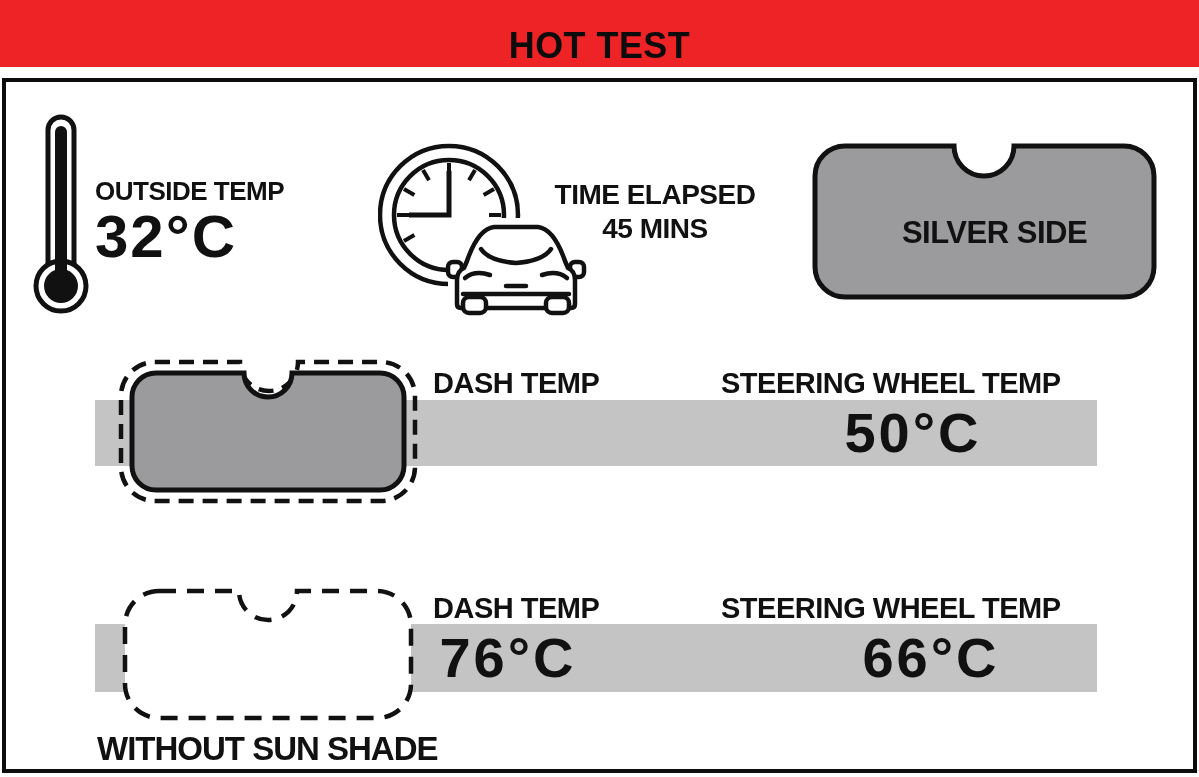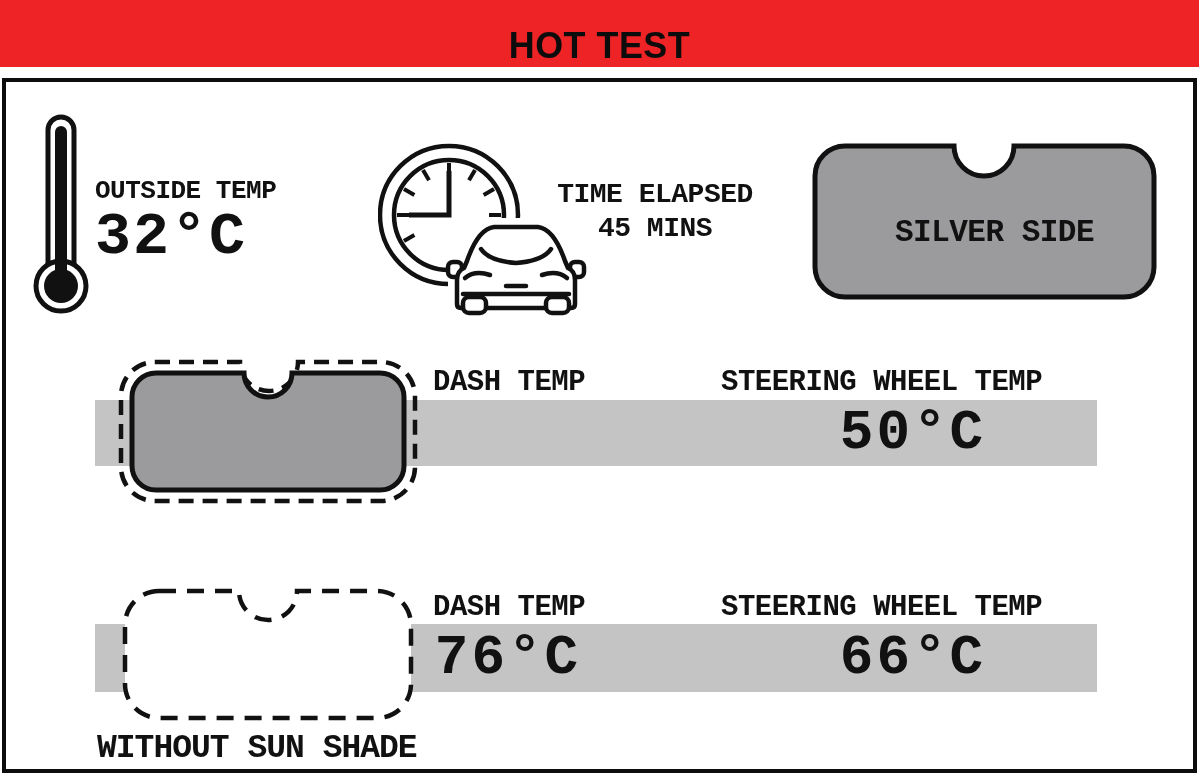--- a/index.html
+++ b/index.html
@@ -11,21 +11,21 @@
   
   #header{
     left:0;top:0;width:1199px;height:67px;
     background:var(--header-red,#EE2326);
     display:flex;align-items:flex-end;justify-content:center;
   }
   #header .title{font-size:37px;letter-spacing:0.5px;color:#0c0c0c;transform:scaleX(0.97);}
   
   #panel{
     left:2px;top:78px;width:1187px;height:687px;
-    border:4px solid #0d0d0d;background:#fff;font-family:Liberation Mono, monospace;
+    border:4px solid #0d0d0d;background:#fff;
   }
   .lbl-sm{font-size:26px;letter-spacing:-0.5px;line-height:30px;white-space:nowrap;}
   .lbl-md{font-size:28px;letter-spacing:-0.5px;line-height:34px;white-space:nowrap;}
   .big-temp{font-size:60px;letter-spacing:2px;line-height:62px;white-space:nowrap;}
   .col-head{font-size:29px;letter-spacing:-0.5px;line-height:32px;text-align:left;white-space:nowrap;}
   .bar{background:var(--bar-gray,#C4C4C4);}
   .bar-temp{font-size:56px;letter-spacing:3px;text-align:center;white-space:nowrap;}
   .shade-label{font-size:33px;letter-spacing:-1px;white-space:nowrap;}
   .silver-text{font-size:31px;letter-spacing:-0.5px;white-space:nowrap;}
   svg{display:block;}
@@ -118,21 +118,21 @@
         <path d="M 38 14 H 126 A 24 24 0 0 0 174 14 H 262 A 24 24 0 0 1 286 38 V 107 A 24 24 0 0 1 262 131 H 38 A 24 24 0 0 1 14 107 V 38 A 24 24 0 0 1 38 14 Z" fill="var(--shade-gray,#9B9B9D)" stroke="#111" stroke-width="5"></path>
       </svg>
     </div>
 
     <div class="abs bar" style="left:89px;top:542px;width:1002px;height:68px;"></div>
 
     <div class="abs col-head" style="left:427px;top:510px;width:150px;">DASH TEMP</div>
     <div class="abs col-head" style="left:715px;top:510px;width:384px;">STEERING WHEEL TEMP</div>
 
     <div class="abs bar-temp" style="left:427px;top:542px;width:150px;height:68px;line-height:68px;">76°C</div>
-    <div class="abs bar-temp" style="left:715px;top:542px;width:384px;height:65px;line-height:68px;">66°C</div>
+    <div class="abs bar-temp" style="left:733px;top:542px;width:384px;height:65px;line-height:68px;">66°C</div>
 
     <div class="abs" style="left:116px;top:506px;width:292px;height:133px;">
       <svg width="292" height="133" viewBox="0 0 292 133">
         <path d="M 37 3 H 117 A 29 29 0 0 0 175 3 H 255 A 34 34 0 0 1 289 37 V 96 A 34 34 0 0 1 255 130 H 37 A 34 34 0 0 1 3 96 V 37 A 34 34 0 0 1 37 3 Z" fill="#ffffff" stroke="#111" stroke-width="4.5" stroke-dasharray="17 11"></path>
       </svg>
     </div>
     <div class="abs shade-label" style="left:91px;top:648px;">WITHOUT SUN SHADE</div>
 
   </div>
 </div>

